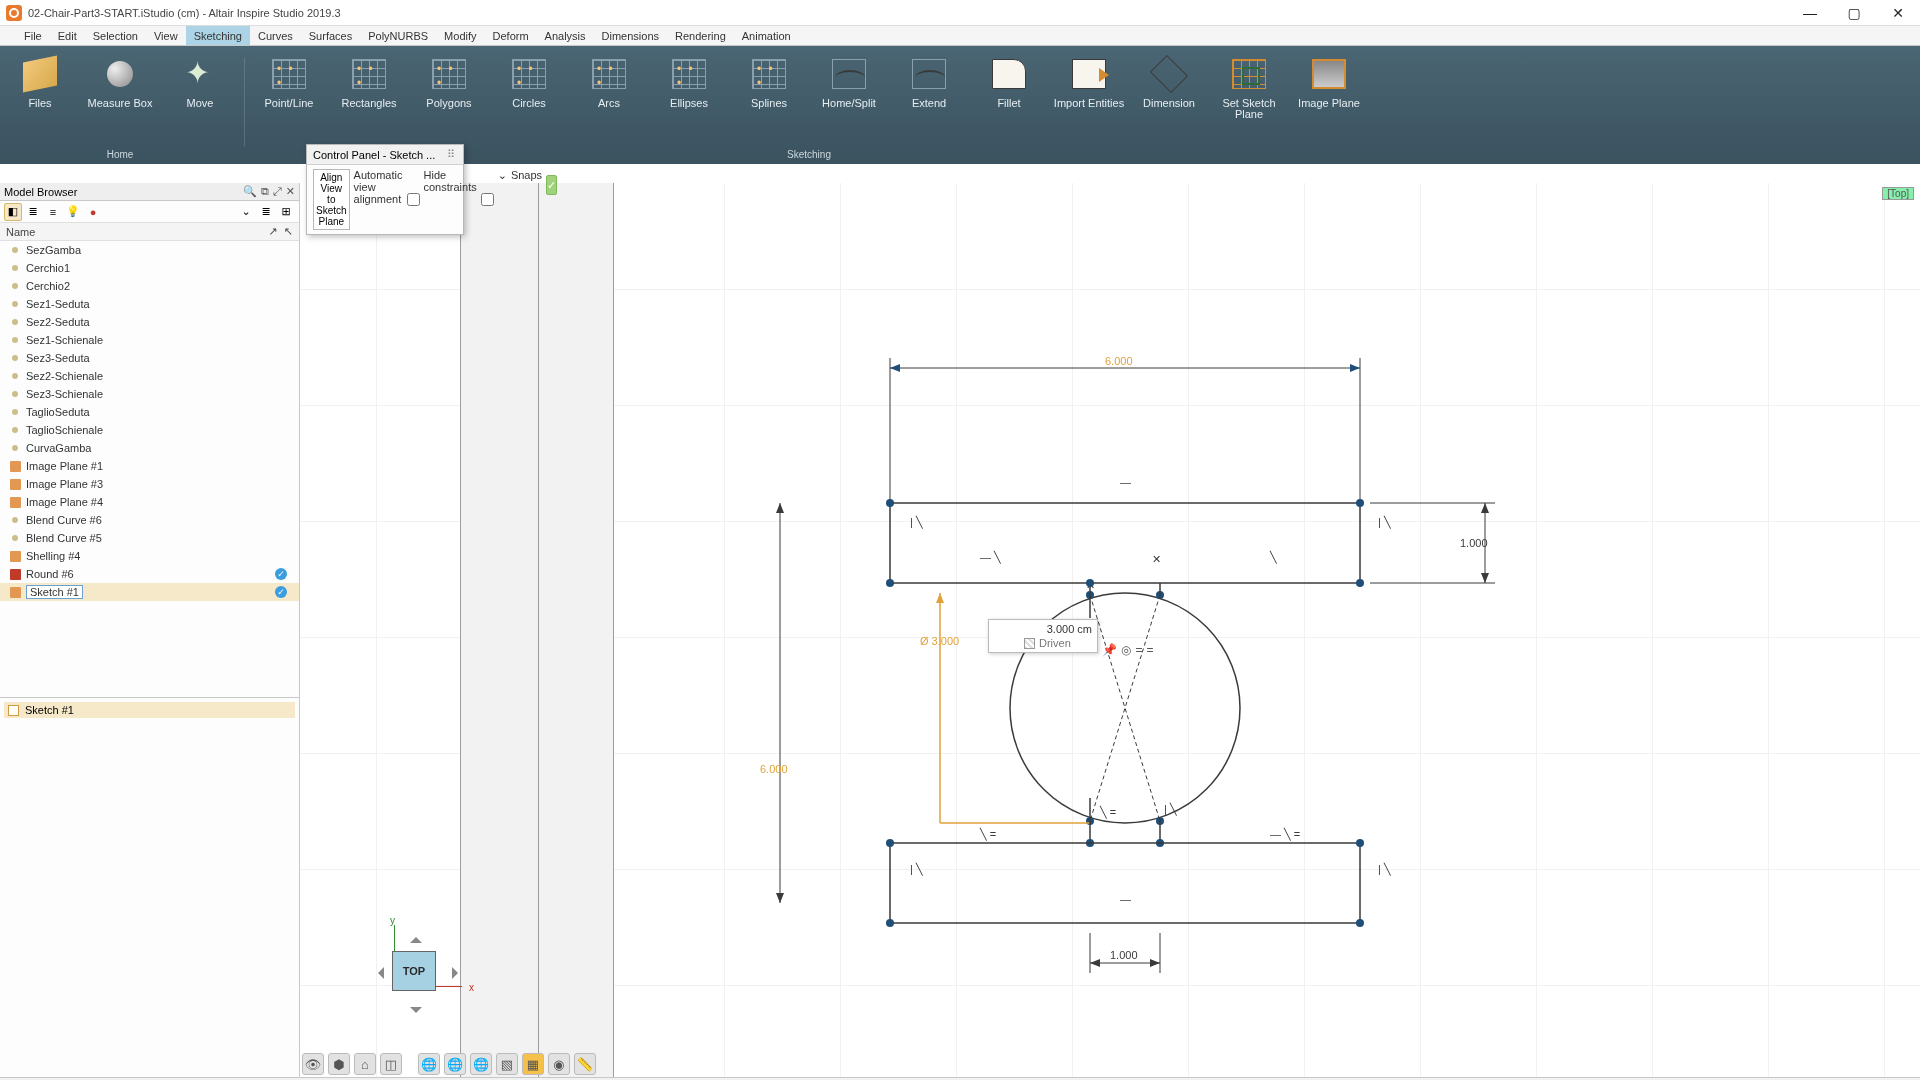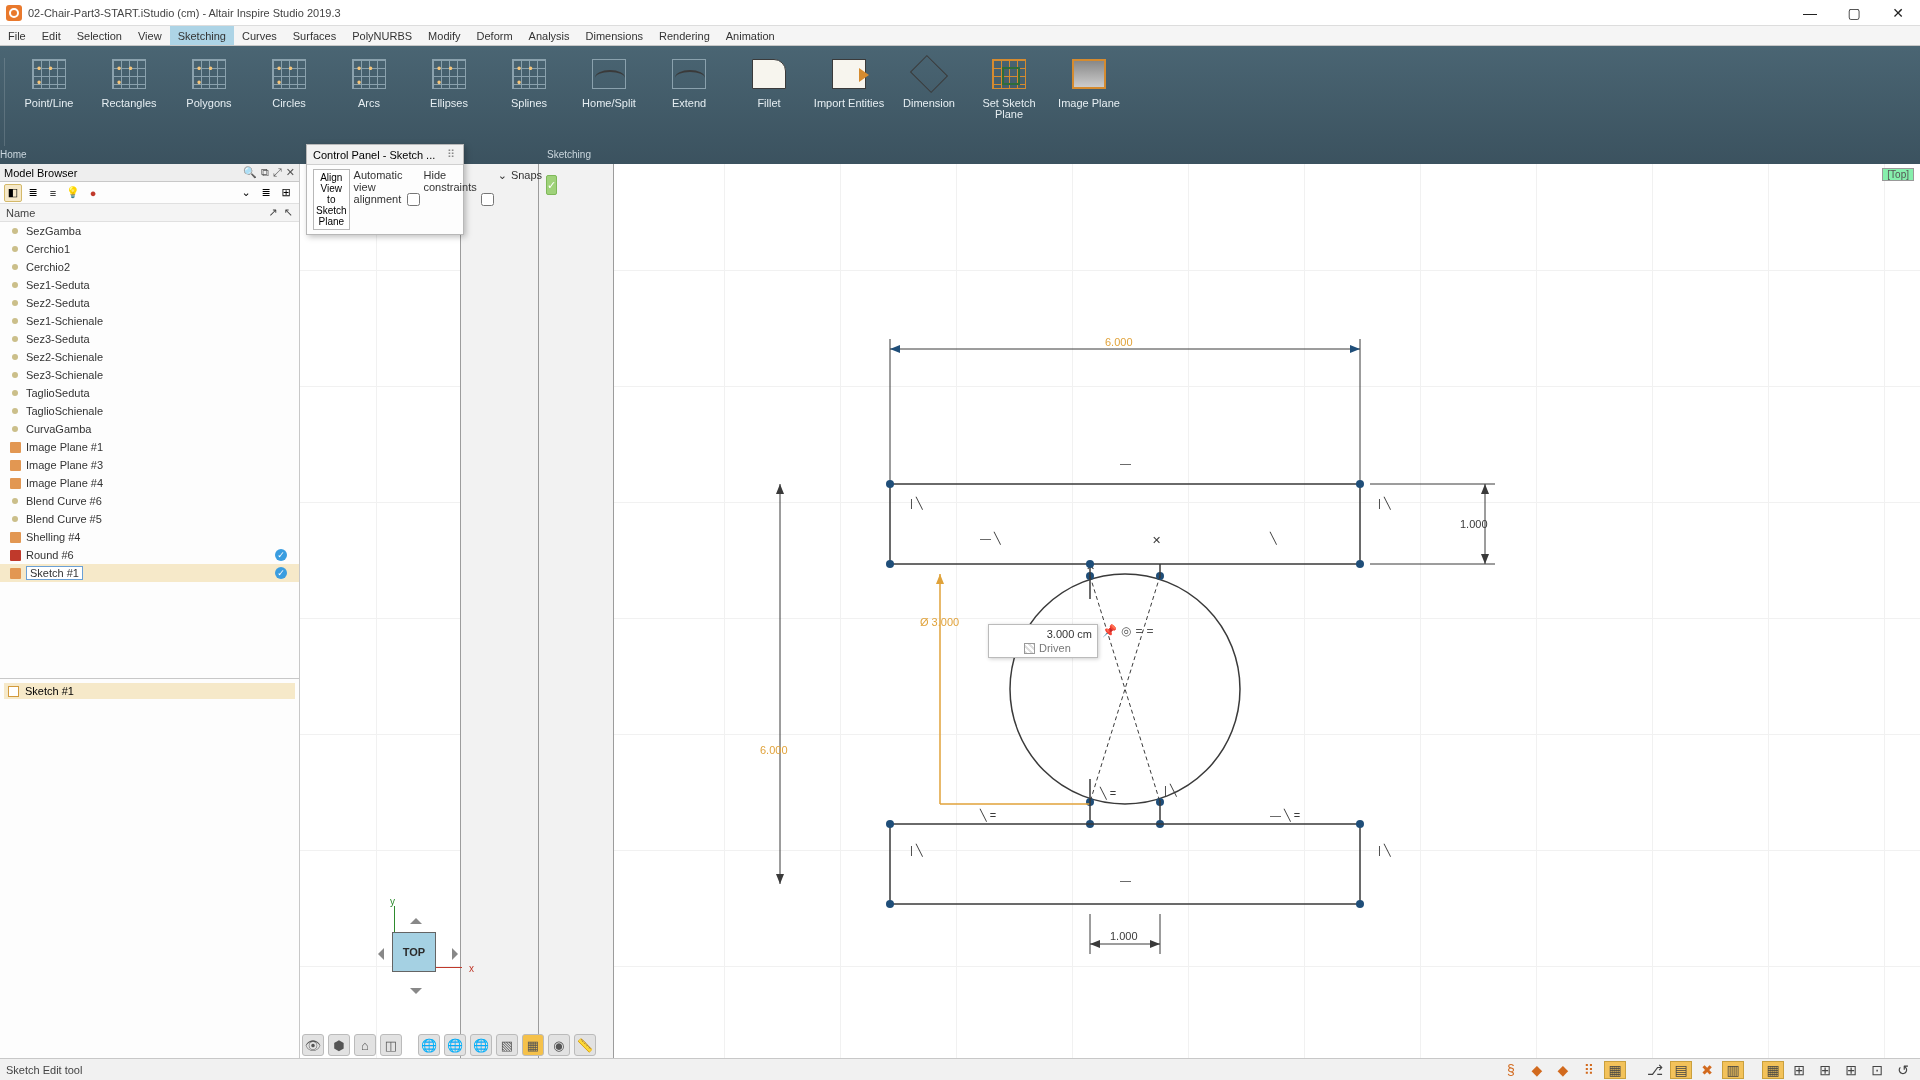--- a/index.html
+++ b/index.html
@@ -7,21 +7,21 @@
 
 
 .titlebar { height: 26px; background: #fff; display: flex; align-items: center; padding-left: 6px; border-bottom: 1px solid #ddd; }
 .titlebar .app-icon { width: 16px; height: 16px; background: #e9792d; border-radius: 3px; margin-right: 6px; position: relative; }
 .titlebar .app-icon::after{content:"";position:absolute;left:3px;top:3px;width:10px;height:10px;border-radius:50%;border:2px solid #fff;box-sizing:border-box;}
 .titlebar .title-text { color: #444; }
 .titlebar .win-buttons { margin-left: auto; display: flex; }
 .titlebar .win-buttons div { width: 44px; height: 26px; display: flex; align-items: center; justify-content: center; color: #222; font-size: 14px; }
 
 
-.menubar { height: 20px; background: #f5f5f5; display: flex; align-items: stretch; border-bottom: 1px solid #c8c8c8; padding-left: 0; }
+.menubar { height: 20px; background: #f5f5f5; display: flex; align-items: stretch; border-bottom: 1px solid #c8c8c8; padding-left: 16px; }
 .menubar .item { padding: 0 8px; display: flex; align-items: center; color: #333; }
 .menubar .item.active { background: #add4e6; }
 
 
 .ribbon { height: 118px; background: linear-gradient(#4a6573, #3b525f); display: flex; align-items: flex-start; padding-top: 6px; position: relative; }
 .ribbon-group { display: flex; flex-direction: column; align-items: center; height: 110px; position: relative; }
 .ribbon-row { display: flex; gap: 0; }
 .ribbon-tool { width: 80px; display: flex; flex-direction: column; align-items: center; color: #e6eef2; font-size: 10px; padding-top: 2px; }
 .ribbon-tool .ticon { width: 46px; height: 40px; display:flex;align-items:center;justify-content:center; }
 .ribbon-tool .tlabel { margin-top: 4px; text-align: center; line-height: 11px; }
@@ -40,21 +40,21 @@
 .ic-curve::after{content:"";position:absolute;left:2px;top:10px;width:30px;height:14px;border-top:2px solid #3a3a3a;border-radius:50% 50% 0 0;}
 .ic-fillet{width:34px;height:30px;border:1px solid #3a3a3a;border-radius:0 12px 0 0;background:#f7f5ee;}
 .ic-import{width:34px;height:30px;background:#f7f5ee;border:1px solid #3a3a3a;position:relative;}
 .ic-import::after{content:"";position:absolute;right:-4px;top:8px;width:0;height:0;border-top:7px solid transparent;border-bottom:7px solid transparent;border-left:10px solid #d58b2f;}
 .ic-dim{width:30px;height:24px;border:1px solid #3a3a3a;transform:rotate(45deg);}
 .ic-setplane{width:34px;height:30px;background:repeating-linear-gradient(#d58b2f 0 1px,transparent 1px 8px),repeating-linear-gradient(90deg,#d58b2f 0 1px,transparent 1px 8px);border:1px solid #d58b2f;position:relative;}
 .ic-setplane::after{content:"";position:absolute;left:9px;top:7px;width:14px;height:14px;border:2px solid #2e6d3a;}
 .ic-imgplane{width:34px;height:30px;border:2px solid #d58b2f;background:linear-gradient(#888,#ccc);}
 
 
-.workarea { display: flex; height: calc(1080px - 26px - 20px - 118px - 22px); position: relative; }
+.workarea { display: flex; height: calc(1080px - 26px - 20px - 118px - 22px); position: relative; margin-top: 19px; }
 
 
 .browser { width: 300px; background: #fdfdfd; border-right: 1px solid #c8c8c8; display: flex; flex-direction: column; }
 .browser-header { height: 18px; background: #eee; display: flex; align-items: center; padding: 0 4px; border-bottom:1px solid #c8c8c8;}
 .browser-header .sp { margin-left:auto; display:flex; gap:4px; color:#555;}
 .browser-toolbar { height: 22px; display: flex; align-items: center; gap: 2px; padding: 0 4px; border-bottom:1px solid #e0e0e0;}
 .browser-toolbar .tb { width:18px;height:18px;display:flex;align-items:center;justify-content:center;border-radius:2px;}
 .browser-toolbar .tb.active{background:#f6e9c9;border:1px solid #d4b96a;}
 .browser-toolbar .spacer{flex:1;}
 .nm-header{height:18px;background:#f4f4f4;border-bottom:1px solid #e0e0e0;display:flex;align-items:center;padding:0 6px;color:#444;}
@@ -89,21 +89,21 @@
 .ctrl-panel{position:absolute;left:306px;top:144px;width:158px;background:#fdfdfd;border:1px solid #b8b8b8;box-shadow:2px 2px 6px rgba(0,0,0,0.25);}
 .ctrl-panel .cp-title{height:20px;background:#f1f1f1;display:flex;align-items:center;padding:0 6px;border-bottom:1px solid #d0d0d0;}
 .ctrl-panel .cp-title .dots{margin-left:auto;letter-spacing:2px;color:#888;}
 .ctrl-panel .cp-body{padding:4px 6px;display:flex;gap:4px;}
 .ctrl-panel button.align{width:100%;border:1px solid #b8b8b8;background:#fff;padding:2px 2px;font-size:10px;}
 .ctrl-panel .cp-row{display:flex;gap:4px;font-size:10px;color:#333;}
 .ctrl-panel .cp-row input[type=checkbox]{margin-left:auto;}
 .ctrl-panel .commit{margin:6px auto 8px auto;width:80px;height:20px;background:#9fd27a;border:1px solid #7fb95a;border-radius:2px;display:flex;align-items:center;justify-content:center;color:#fff;}
 
 
-.dim-popup{position:absolute;left:688px;top:460px;width:110px;background:#fff;border:1px solid #bbb;box-shadow:1px 1px 4px rgba(0,0,0,0.2);padding:3px;font-size:10px; z-index:5;}
+.dim-popup{position:absolute;left:688px;top:436px;width:110px;background:#fff;border:1px solid #bbb;box-shadow:1px 1px 4px rgba(0,0,0,0.2);padding:3px;font-size:10px; z-index:5;}
 .dim-popup .v{text-align:right;padding-right:2px;color:#333;}
 .dim-popup .driven{display:flex;align-items:center;gap:4px;margin-top:2px;color:#777;padding-left:32px;}
 .dim-popup .driven .cb{width:11px;height:11px;border:1px solid #999;background:repeating-linear-gradient(45deg,#ddd 0 2px,#fff 2px 4px);}
 .mini-icons{position:absolute;left:802px;top:460px;display:flex;gap:4px;align-items:center;color:#555;z-index:5;}
 .mini-icons span{font-size:12px;}
 
 
 .navcube{position:absolute;left:50px;bottom:48px;width:120px;height:120px;}
 .navcube .face{position:absolute;left:42px;top:42px;width:44px;height:40px;background:#a5d1e3;border:1px solid #646464;display:flex;align-items:center;justify-content:center;font-weight:bold;color:#2a2a2a;}
 .navcube .tri{position:absolute;width:0;height:0;border:6px solid transparent;}
@@ -163,20 +163,40 @@
     <div class="item">Modify</div>
     <div class="item">Deform</div>
     <div class="item">Analysis</div>
     <div class="item">Dimensions</div>
     <div class="item">Rendering</div>
     <div class="item">Animation</div>
   </div>
 
 <div class="ribbon" id="ribbon">
     <div class="ribbon-group">
+      <div class="ribbon-row">
+        <div class="ribbon-tool">
+          <div class="ticon">
+            <div class="ic-box3d"></div>
+          </div>
+          <div class="tlabel">Files</div>
+        </div>
+        <div class="ribbon-tool">
+          <div class="ticon">
+            <div class="ic-meas"></div>
+          </div>
+          <div class="tlabel">Measure Box</div>
+        </div>
+        <div class="ribbon-tool">
+          <div class="ticon">
+            <div class="ic-move"></div>
+          </div>
+          <div class="tlabel">Move</div>
+        </div>
+      </div>
       <div class="glabel">Home</div>
     </div>
     <div class="ribbon-sep"></div>
     <div class="ribbon-group">
       <div class="ribbon-row">
         <div class="ribbon-tool">
           <div class="ticon">
             <div class="ic-grid dots"></div>
           </div>
           <div class="tlabel">Point/Line</div>

